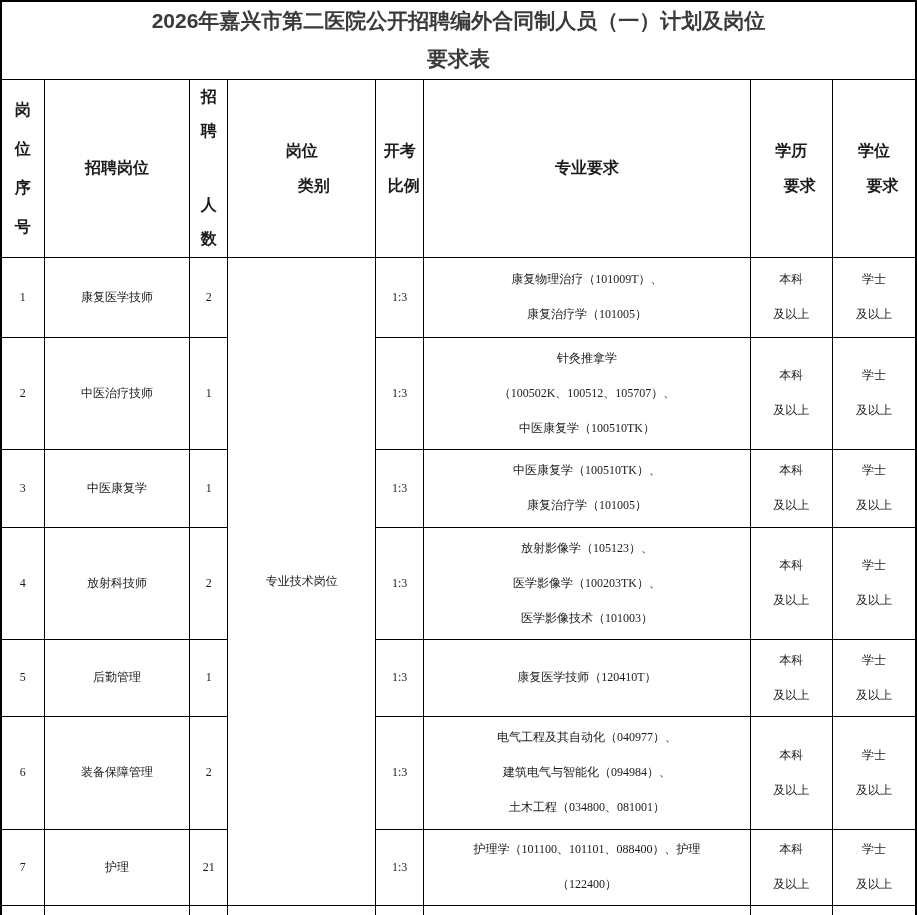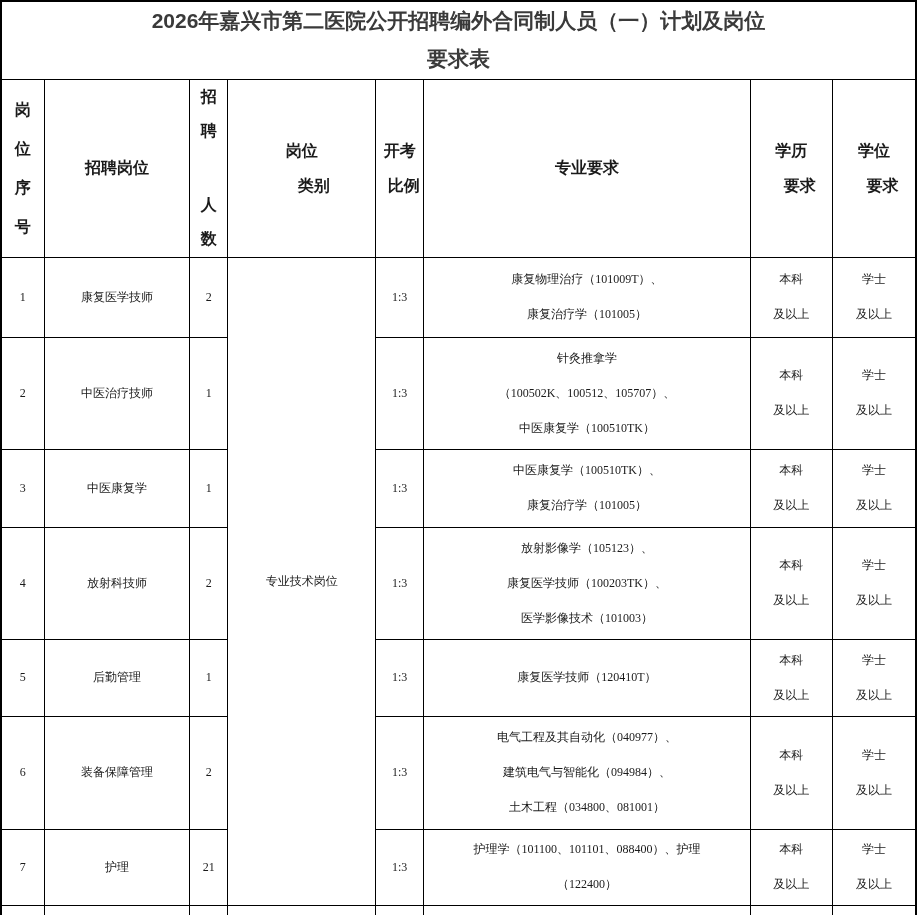--- a/index.html
+++ b/index.html
@@ -177,21 +177,21 @@
     </td>
   </tr>
 
   <tr class="r4">
     <td class="data">4</td>
     <td class="data">放射科技师</td>
     <td class="data">2</td>
     <td class="data">1:3</td>
     <td class="data">
       <div class="ln">放射影像学（105123）、</div>
-      <div class="ln">康复医学技师（100203TK）、</div>
+      <div class="ln">医学影像学（100203TK）、</div>
       <div class="ln">医学影像技术（101003）</div>
     </td>
     <td class="data">
       <div class="ln">本科</div>
       <div class="ln">及以上</div>
     </td>
     <td class="data">
       <div class="ln">学士</div>
       <div class="ln">及以上</div>
     </td>

